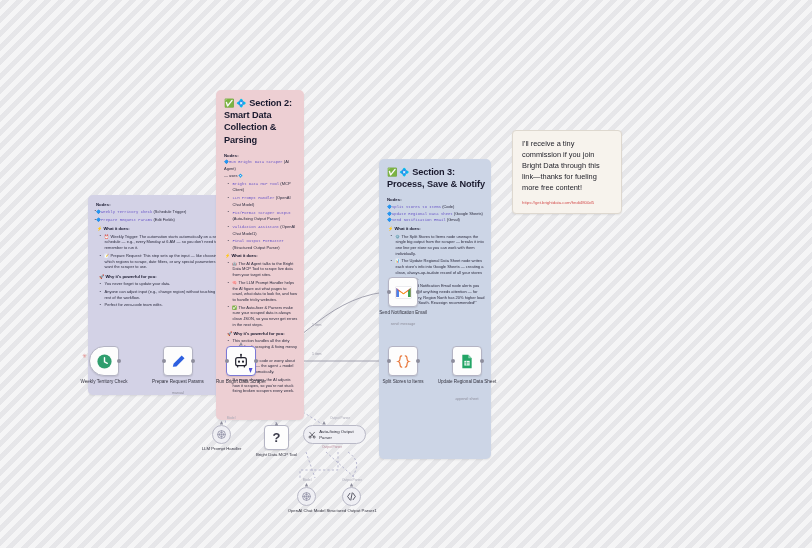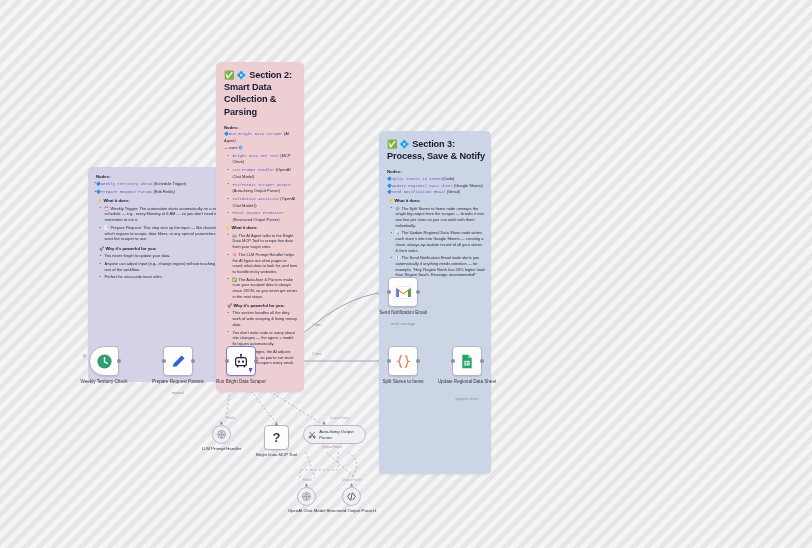--- a/index.html
+++ b/index.html
@@ -22,20 +22,21 @@
   }
   svg.edges { position:absolute; left:0; top:0; width:812px; height:548px; overflow:visible; pointer-events:none; }
 
   
   .panel {
     position: absolute;
     border-radius: 5px;
     padding: 7px 6px 8px 8px;
     overflow: hidden;
     box-shadow: 0 1px 2px rgba(0,0,0,0.08);
+    margin-top: 28px;
   }
   .panel.violet { background: #d3d2e6; }
   .panel.rose   { background: #edcfd3; }
   .panel.blue   { background: #ccd5e6; }
 
   .p-title {
     font-size: 9.2px; font-weight: bold; color: #1a1a2e;
     line-height: 1.33; letter-spacing: -0.1px;
     margin-bottom: 7px;
   }
@@ -222,40 +223,44 @@
     <div class="heading-why">🚀 Why it's powerful for you:</div>
     <div class="p-body">
       <ul>
         <li>This section handles all the dirty work of web scraping &amp; fixing messy data.</li>
         <li>You don't write code or worry about site changes — the agent + model fix issues automatically.</li>
         <li>If a page changes, the AI adjusts how it scrapes, so you're not stuck fixing broken scrapers every week.</li>
       </ul>
     </div>
   </div>
 
-  <div class="panel blue" style="left:379px; top:131px; width:112px; height:343px;">
+  <div class="panel blue" style="left:379px; top:131px; width:112px; height:300px;">
     <div class="p-title">
       <span class="emj">✅ 💠 </span><span>Section 3: Process, Save &amp; Notify</span>
     </div>
     <div class="p-sub">Nodes:</div>
     <div class="p-body">
       <div>🔷<span class="code">Split Stores to Items</span> <span>(Code)</span></div>
       <div>🔷<span class="code">Update Regional Data Sheet</span> <span>(Google Sheets)</span></div>
       <div>🔷<span class="code">Send Notification Email</span> <span>(Gmail)</span></div>
     </div>
     <div class="heading-what">⚡ What it does:</div>
     <div class="p-body">
       <ul>
         <li>⚙️ The Split Stores to Items node unwraps the single big output from the scraper — breaks it into one line per store so you can work with them individually.</li>
         <li>📊 The Update Regional Data Sheet node writes each store's info into Google Sheets — creating a clean, always-up-to-date record of all your stores &amp; their sales.</li>
         <li>📧 The Send Notification Email node alerts you automatically if anything needs attention — for example, "Hey, Region North has 20% higher load than Region South. Reassign recommended!"</li>
       </ul>
     </div>
   </div>
 
+  <div class="note-card" style="left:512px; top:130px; width:110px;">
+    <div class="txt">I'll receive a tiny commission if you join Bright Data through this link—thanks for fueling more free content!</div>
+    <a class="lnk" href="#">https://get.brightdata.com/hndi4800d5</a>
+  </div>
 
   <div class="node" style="left:89px; top:346px;">
     <div class="node-box" style="border-radius:15px 4px 4px 15px;">
       <span class="star" style="left:-8px; top:6px;">✳</span>
       <svg width="17" height="17" viewBox="0 0 24 24">
         <circle cx="12" cy="12" r="10" fill="#2f9e6e"></circle>
         <path d="M12 6.5v6l4 2" stroke="#fff" stroke-width="2" fill="none" stroke-linecap="round"></path>
       </svg>
       <span class="port r"></span>
     </div>

